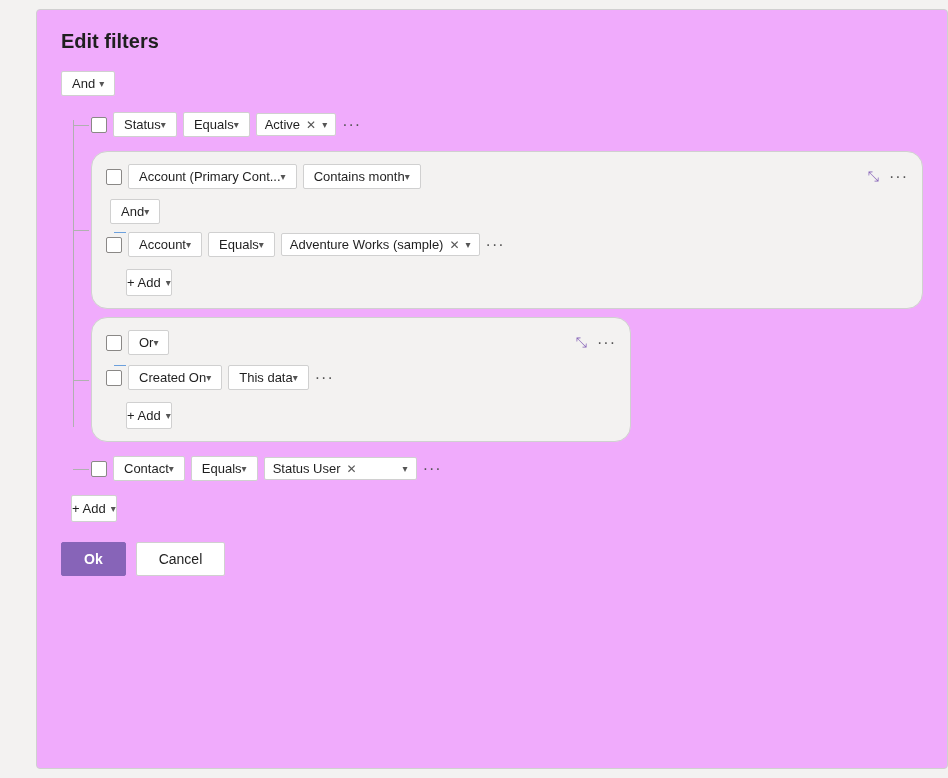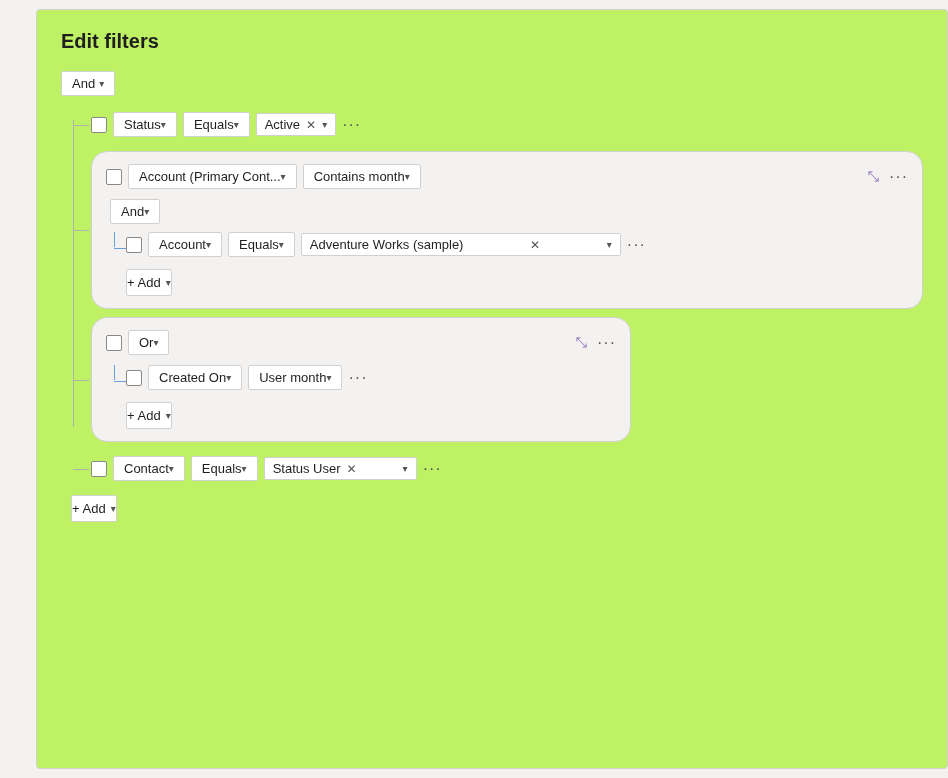--- a/index.html
+++ b/index.html
@@ -6,21 +6,21 @@
     body {
       font-family: 'Segoe UI', sans-serif;
       font-size: 14px;
       background: #f3f2f1;
       display: flex;
       align-items: center;
       justify-content: center;
       min-height: 100vh;
     }
     .dialog {
-      background: #bef264;
+      background: #f0abfc;
       border: 1px solid #d0d0d0;
       border-radius: 4px;
       width: 930px;
       min-height: 760px;
       padding: 20px 24px 24px;
       position: relative;
       margin-left: 36px;
     }
     .dialog-title {
       font-size: 20px;
@@ -97,20 +97,21 @@
       display: flex;
       align-items: center;
       gap: 10px;
     }
     
     .nested-section {
       display: flex;
       align-items: flex-start;
       gap: 0;
       margin-bottom: 6px;
+      flex-direction: column;
     }
     .nested-line {
       width: 20px;
       flex-shrink: 0;
       position: relative;
       align-self: stretch;
     }
     .nested-line::before {
       content: '';
       position: absolute;
@@ -342,21 +343,21 @@
         <div class="nested-section">
           <div class="nested-line"></div>
           <div class="nested-content">
             <div class="filter-row">
               <div class="checkbox"></div>
               <button class="btn">
                 <span>Created On</span>
                 <span class="chevron">▾</span>
               </button>
               <button class="btn">
-                <span>User month</span>
+                <span>This data</span>
                 <span class="chevron">▾</span>
               </button>
               <span class="dots">···</span>
             </div>
           </div>
         </div>
 
         <div style="margin-left: 20px; margin-top: 6px;">
           <button class="add-btn">
             <span>+ Add</span>
@@ -390,13 +391,17 @@
 
   
   <div style="margin-top: 8px; margin-left: 10px;">
     <button class="add-btn">
       <span>+ Add</span>
       <span class="chevron">▾</span>
     </button>
   </div>
 
   
+  <div class="bottom-actions">
+    <button class="btn-ok">Ok</button>
+    <button class="btn-cancel">Cancel</button>
+  </div>
 </div>
 
 </body></html>

